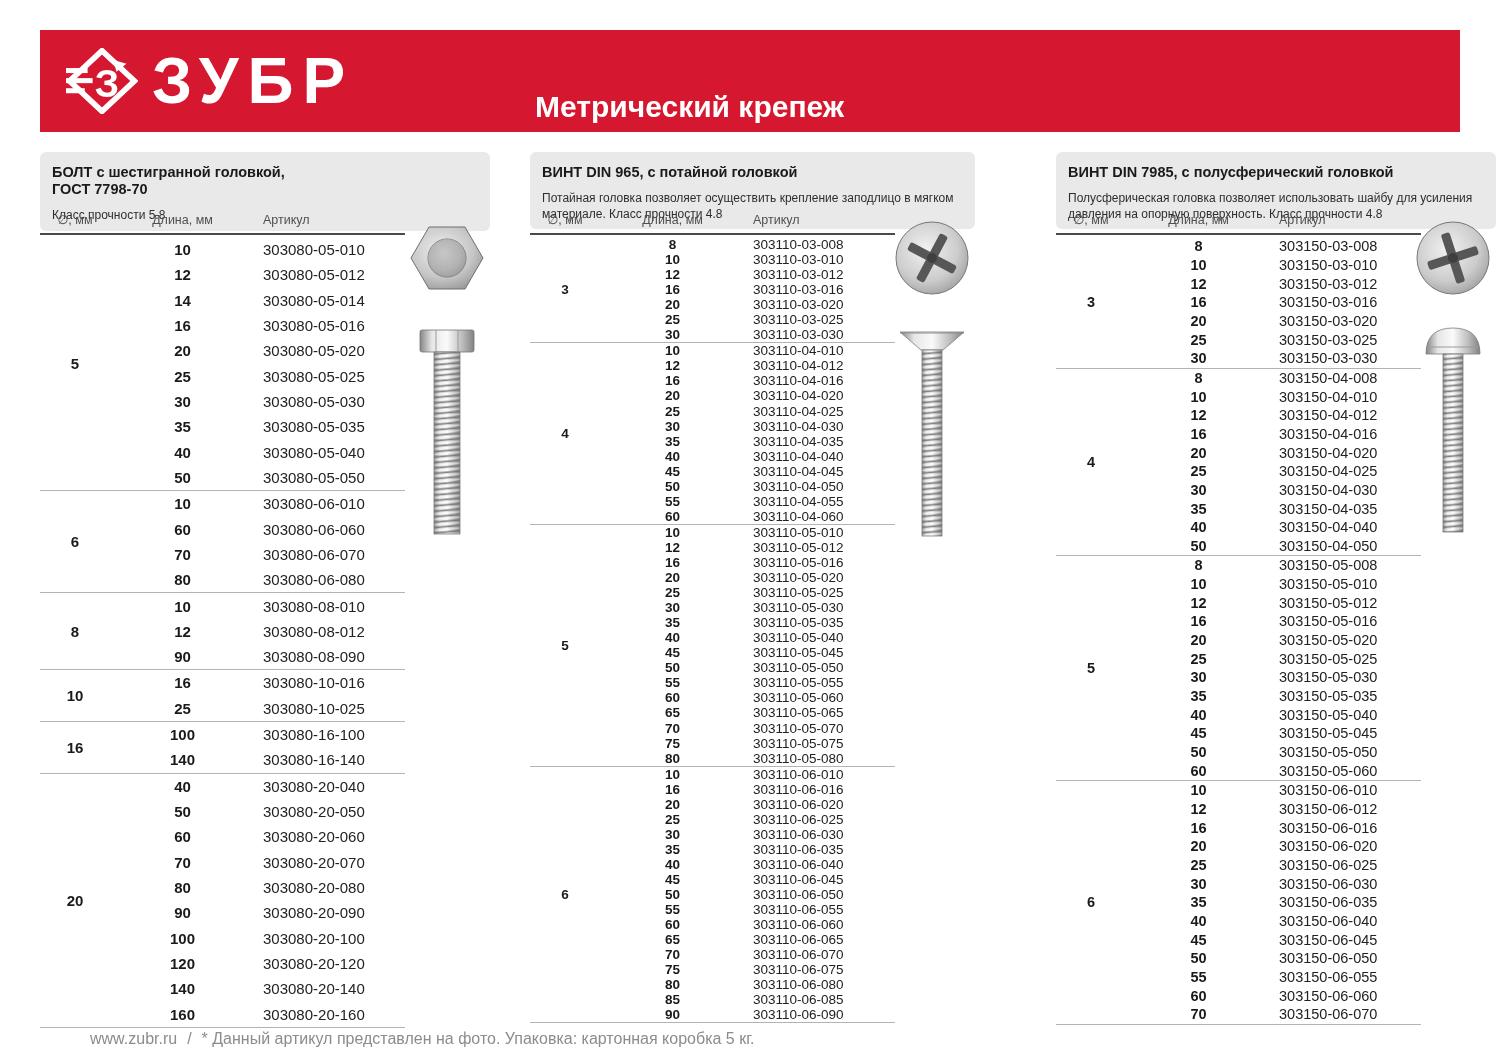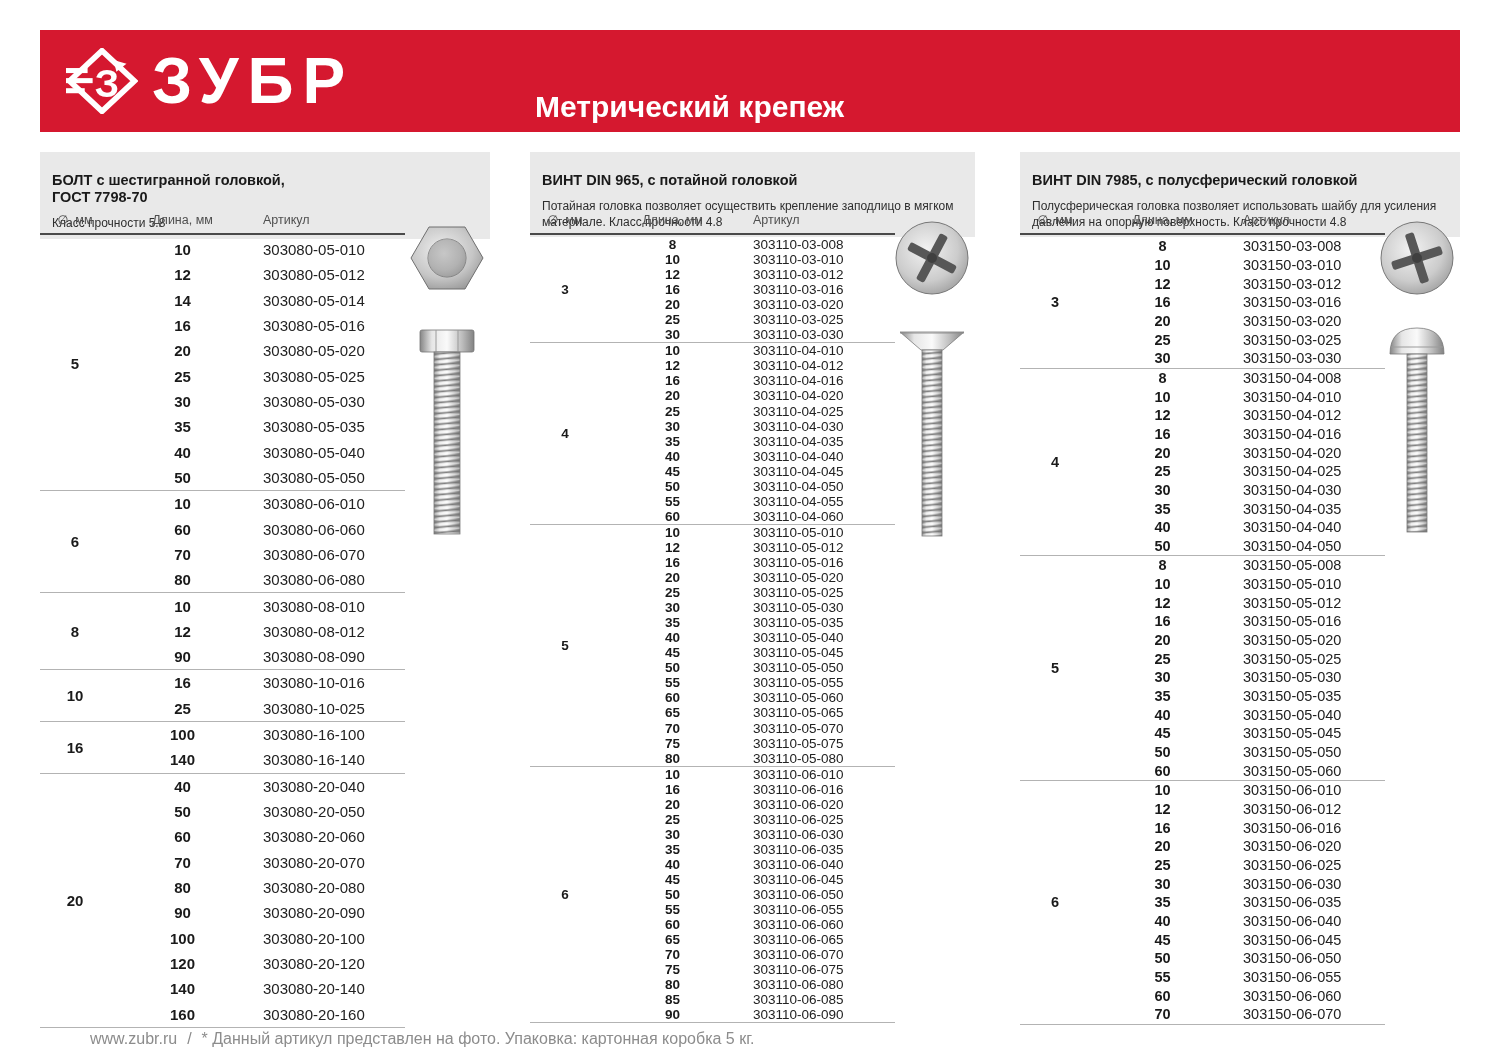--- a/index.html
+++ b/index.html
@@ -14,23 +14,23 @@
   .logo svg{display:block}
   .wordmark{color:#fff;font-weight:bold;font-size:64px;letter-spacing:9px;line-height:1;}
   .titles{position:absolute;left:495px;top:25px;color:#fff;}
   .band-title{font-size:30px;font-weight:bold;line-height:1.05;margin-top:36px;}
   .band-subtitle{font-size:17px;margin-top:7px;font-weight:normal;}
 
   
   .col{position:absolute;top:152px;height:880px;}
   .col-0{left:40px;width:450px;}
   .col-1{left:530px;width:445px;}
-  .col-2{left:1020px;width:440px;}
-
-  .colhead{background:#e9e9e9;min-height:58px;padding:20px 12px 7px;}
+  .col-2{left:1056px;width:440px;}
+
+  .colhead{background:#e9e9e9;min-height:58px;padding:12px 12px 7px;border-radius:6px;}
   .colhead-title{font-size:14.5px;font-weight:bold;line-height:1.18;white-space:pre-line;}
   .colhead-desc{font-size:12px;line-height:1.3;margin-top:10px;color:#2e2e2e;}
 
   .thead{position:absolute;top:60px;left:0;width:365px;height:23px;
          display:grid;grid-template-columns:70px 145px 1fr;align-items:end;
          border-bottom:2px solid #4a4a4a;color:#4f4f4f;font-size:12.5px;padding-bottom:12px;}
   .thead .h1,.thead .h2{text-align:center;}
   .thead .h3{padding-left:8px;}
 
   .tbody{position:absolute;top:85px;left:0;width:365px;font-size:var(--fs);}

